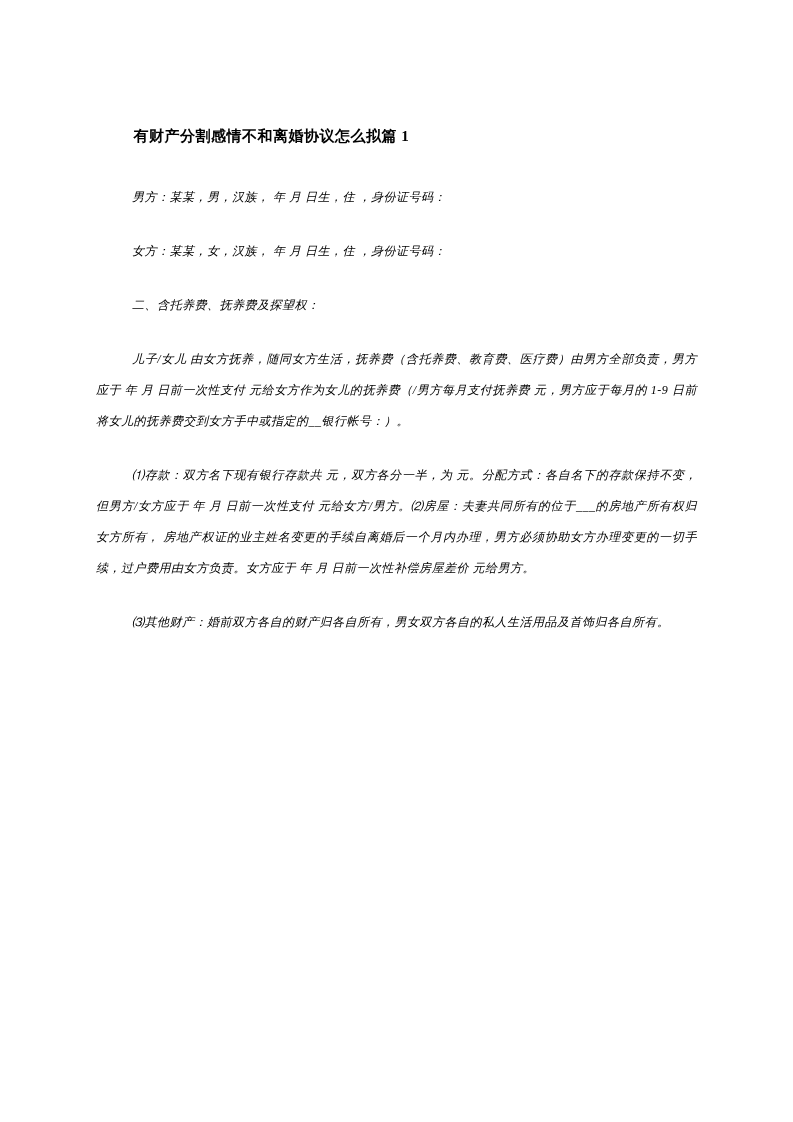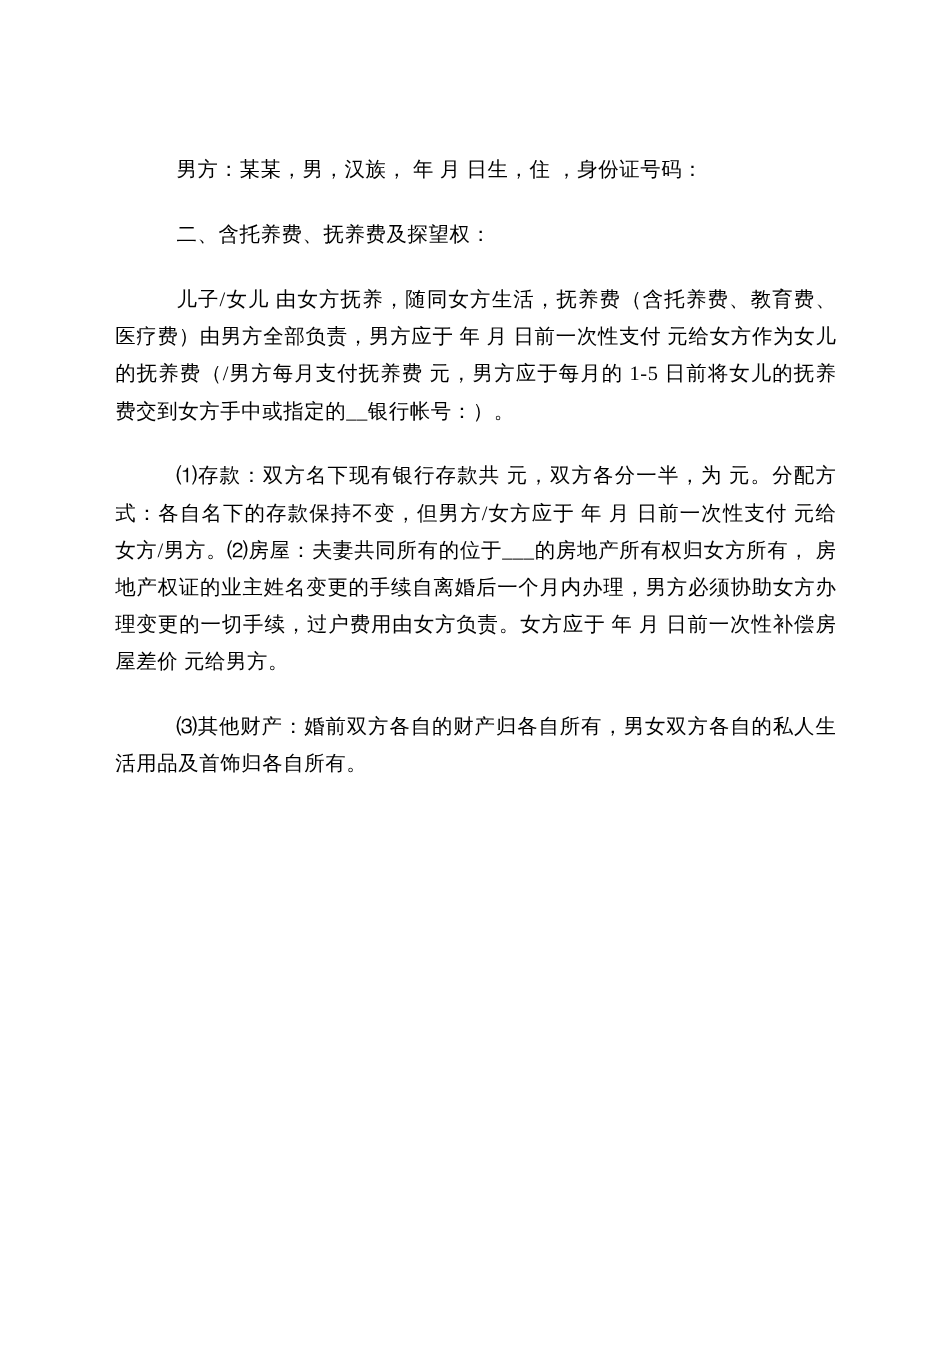--- a/index.html
+++ b/index.html
@@ -23,32 +23,35 @@
   }
   .doc-title {
     font-size: 15px;
     font-weight: bold;
     line-height: 20px;
     margin: 0 0 36px 0;
     text-indent: 2.5em;
     letter-spacing: 0.5px;
   }
   .doc-para {
-    font-size: 17px;
+    font-size: 12px;
     line-height: 31px;
     margin: 0 0 23px 0;
     text-indent: 3em;
     text-align: justify;
     letter-spacing: 0.5px;
     word-break: break-all;
+    font-style: italic;
   }
 </style>
 </head>
 <body>
 
 <div class="page">
+  <h1 class="doc-title">有财产分割感情不和离婚协议怎么拟篇 1</h1>
 
   <p class="doc-para">男方：某某，男，汉族， 年 月 日生，住 ，身份证号码：</p>
+  <p class="doc-para">女方：某某，女，汉族， 年 月 日生，住 ，身份证号码：</p>
   <p class="doc-para">二、含托养费、抚养费及探望权：</p>
-  <p class="doc-para">儿子/女儿 由女方抚养，随同女方生活，抚养费（含托养费、教育费、医疗费）由男方全部负责，男方应于 年 月 日前一次性支付 元给女方作为女儿的抚养费（/男方每月支付抚养费 元，男方应于每月的 1-5 日前将女儿的抚养费交到女方手中或指定的__银行帐号：）。</p>
+  <p class="doc-para">儿子/女儿 由女方抚养，随同女方生活，抚养费（含托养费、教育费、医疗费）由男方全部负责，男方应于 年 月 日前一次性支付 元给女方作为女儿的抚养费（/男方每月支付抚养费 元，男方应于每月的 1-9 日前将女儿的抚养费交到女方手中或指定的__银行帐号：）。</p>
   <p class="doc-para">⑴存款：双方名下现有银行存款共 元，双方各分一半，为 元。分配方式：各自名下的存款保持不变，但男方/女方应于 年 月 日前一次性支付 元给女方/男方。⑵房屋：夫妻共同所有的位于___的房地产所有权归女方所有， 房地产权证的业主姓名变更的手续自离婚后一个月内办理，男方必须协助女方办理变更的一切手续，过户费用由女方负责。女方应于 年 月 日前一次性补偿房屋差价 元给男方。</p>
   <p class="doc-para">⑶其他财产：婚前双方各自的财产归各自所有，男女双方各自的私人生活用品及首饰归各自所有。</p>
 </div>
 
 </body></html>

